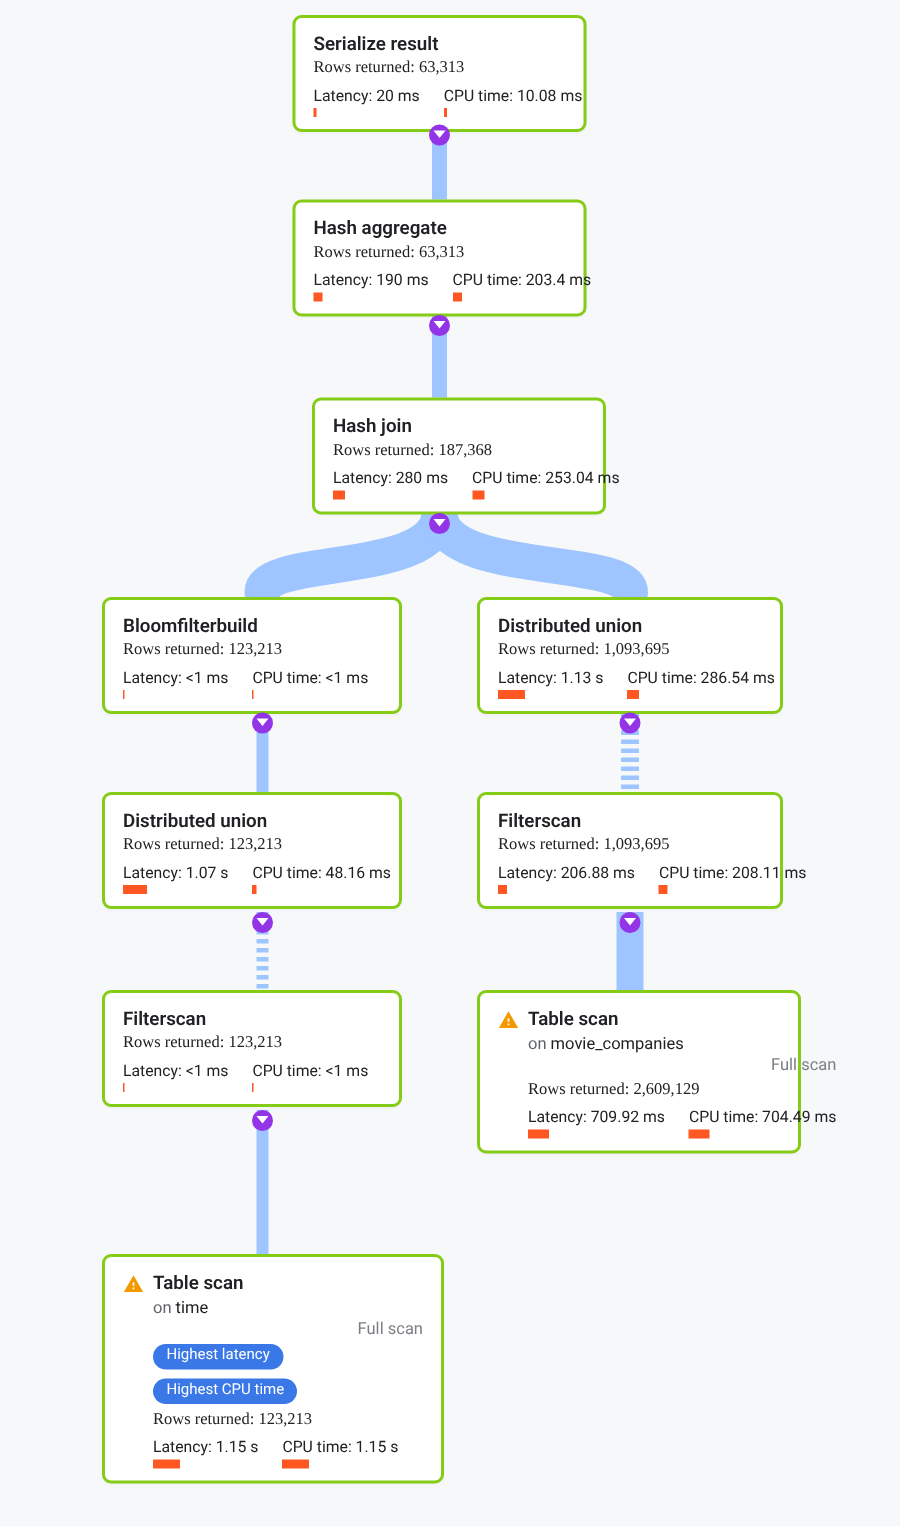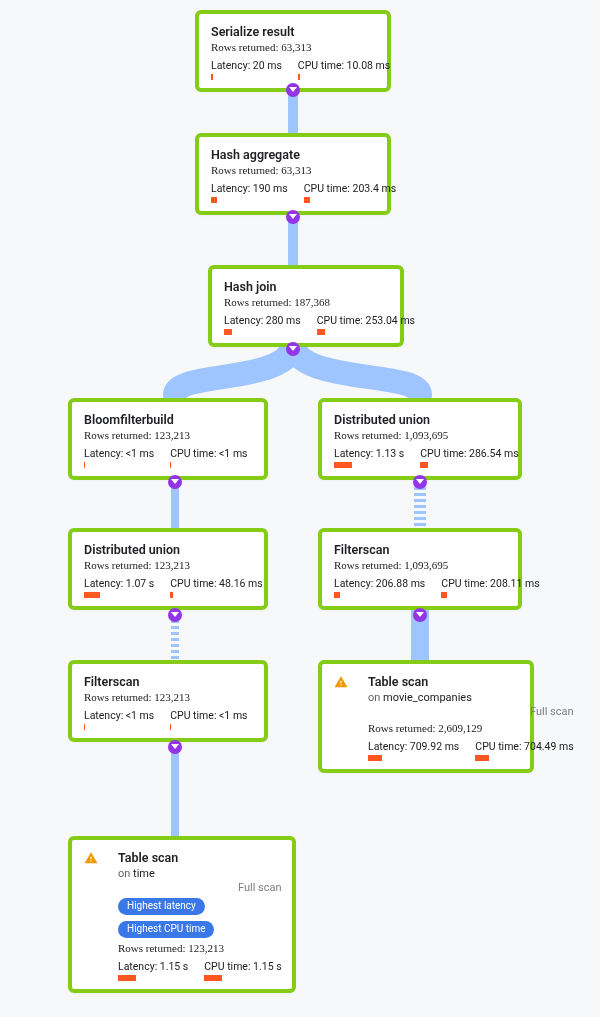--- a/index.html
+++ b/index.html
@@ -18,36 +18,36 @@
   }
   svg.connectors {
     position: absolute;
     top: 0; left: 0;
     width: 600px; height: 1017px;
     pointer-events: none;
   }
   .node {
     position: absolute;
     background: #fff;
-    border: 4px solid #84cc16;
+    border: 2px solid #84cc16;
     border-radius: 6px;
     padding: 10px 12px 8px 12px;
     box-shadow: 0 1px 2px rgba(0,0,0,0.03);
     font-size: 11px;
     color: #202124;
   }
   .node .title {
     font-weight: 600;
     font-size: 12.5px;
     margin-bottom: 2px;
   }
   .node .titlerow {
     display: flex;
     align-items: flex-start;
-    gap: 20px;
+    gap: 6px;
   }
   .warning-icon {
     width: 14px; height: 14px;
     flex-shrink: 0;
     margin-top: 1px;
   }
   .sub {
     font-size: 11px;
     color: #5f6368;
     margin-bottom: 1px;

